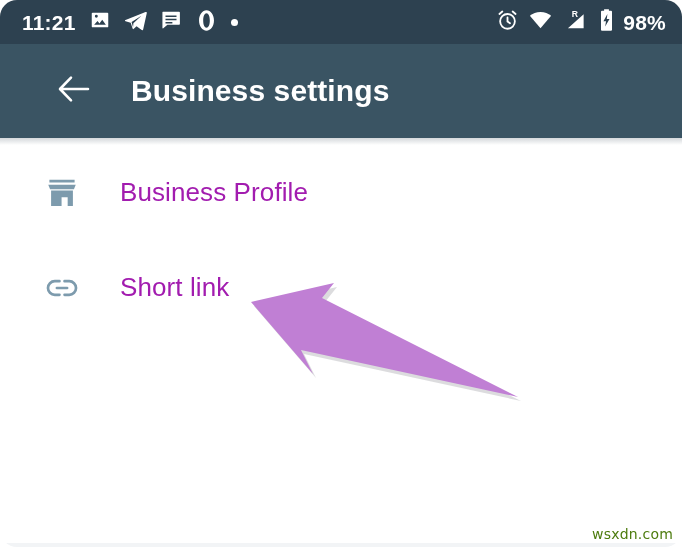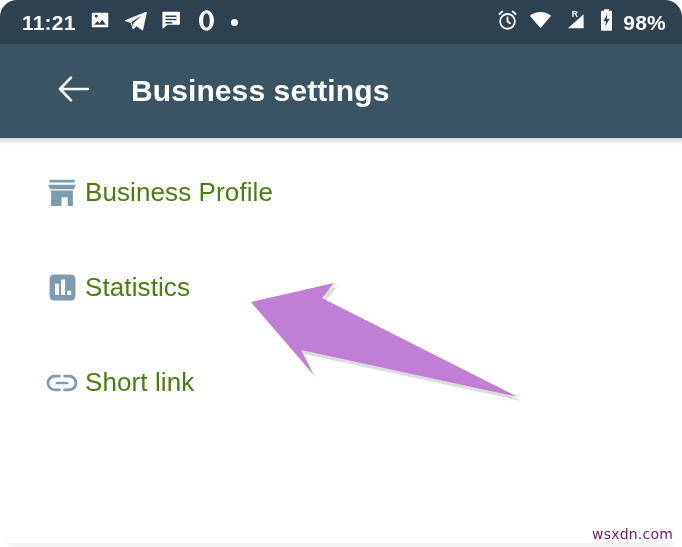--- a/index.html
+++ b/index.html
@@ -118,22 +118,23 @@
   }
   .row-icon {
     width: 46px;
     margin-left: 39px;
     display: flex;
     align-items: center;
     justify-content: center;
     flex: none;
   }
   .row-label {
+    margin-left: 35px;
     font-size: 26px;
-    color: #4d7c0f;
+    color: #a21caf;
     letter-spacing: 0.1px;
     white-space: nowrap;
   }
 
   
   .grid-icon {
     display: grid;
     grid-template-columns: repeat(3, 8px);
     grid-template-rows: repeat(3, 8px);
     gap: 5px;
@@ -153,21 +154,21 @@
     height: 547px;
     pointer-events: none;
   }
 
   
   #watermark {
     position: absolute;
     right: 9px;
     bottom: 5px;
     font-size: 14px;
-    color: #701a75;
+    color: #4d7c0f;
     font-family: "DejaVu Sans", sans-serif;
     letter-spacing: 0.2px;
   }
   #bottom-edge {
     position: absolute;
     left: 0;
     bottom: 0;
     width: 682px;
     height: 4px;
     background: #f2f4f6;
@@ -266,31 +267,20 @@
         <svg width="34" height="34" viewBox="0 0 24 24">
           <path fill="#7d9bad" d="M3.1 2.6h17.8v1.9H3.1z"></path>
           <path fill="#7d9bad" d="M2.3 6.2h19.4l-1.3 3.1H3.6L2.3 6.2z"></path>
           <path fill="#7d9bad" d="M4.3 10.2h15.4v11H16v-6.2h-4.3v6.2H4.3v-11z"></path>
         </svg>
       </div>
       <div class="row-label">Business Profile</div>
     </div>
 
 
-    <div class="list-row">
-      <div class="row-icon">
-        <svg width="33" height="33" viewBox="0 0 24 24">
-          <rect x="2.6" y="2.6" width="18.8" height="18.8" rx="3.2" fill="#7d9bad"></rect>
-          <rect x="6.6" y="9.2" width="2.9" height="8.2" fill="#ffffff"></rect>
-          <rect x="11.0" y="6.2" width="2.9" height="11.2" fill="#ffffff"></rect>
-          <rect x="15.4" y="14.4" width="2.9" height="3.0" fill="#ffffff"></rect>
-        </svg>
-      </div>
-      <div class="row-label">Statistics</div>
-    </div>
 
     <div class="list-row">
       <div class="row-icon">
         <svg width="34" height="34" viewBox="0 0 24 24">
           <path fill="none" stroke="#7d9bad" stroke-width="1.9" stroke-linecap="round" d="M10.2 7.2H6.9a4.8 4.8 0 0 0 0 9.6h3.3M13.8 7.2h3.3a4.8 4.8 0 0 1 0 9.6h-3.3"></path>
           <path fill="none" stroke="#7d9bad" stroke-width="1.9" stroke-linecap="round" d="M8.4 12h7.2"></path>
         </svg>
       </div>
       <div class="row-label">Short link</div>
     </div>

